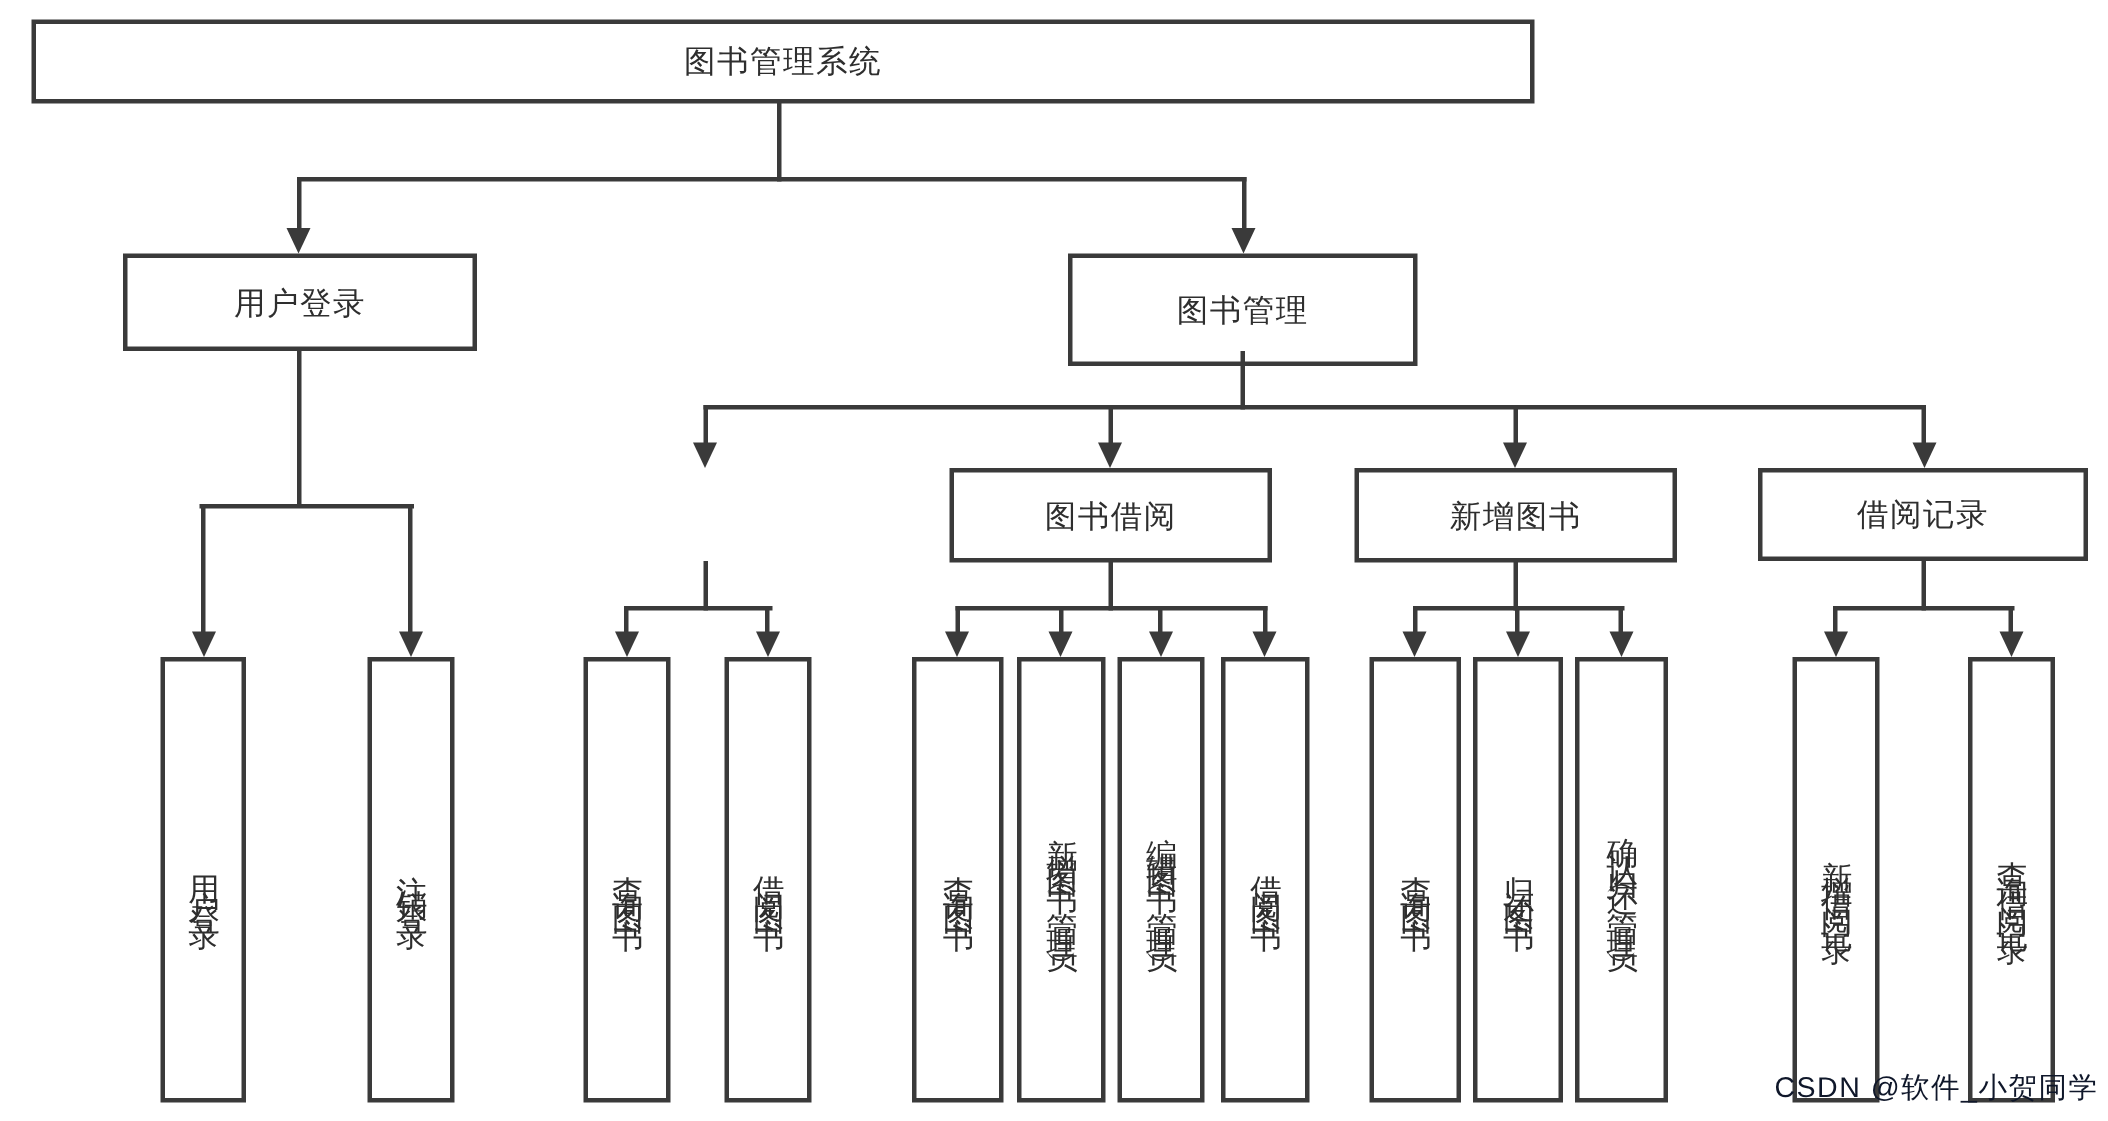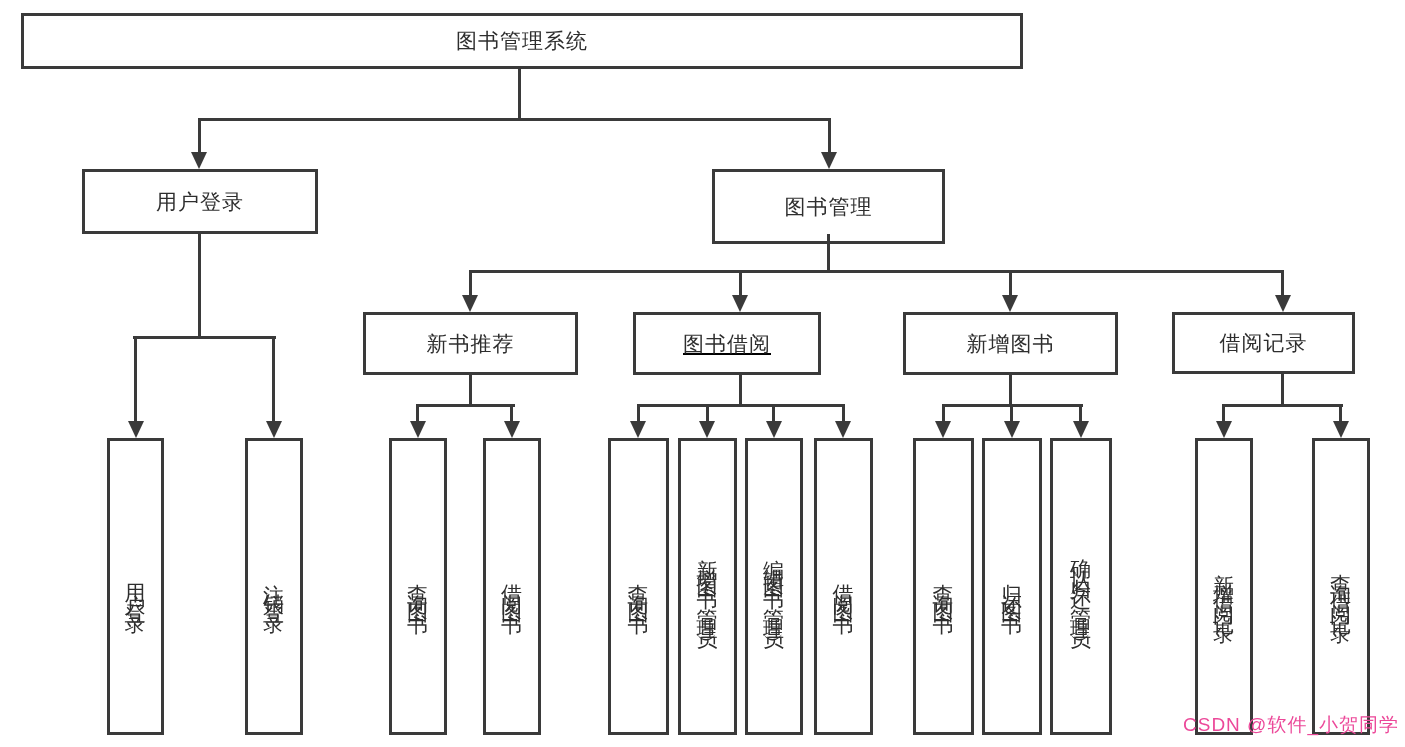--- a/index.html
+++ b/index.html
@@ -37,21 +37,21 @@
   .tri {
     position:absolute; width:0; height:0;
     border-left:8px solid transparent;
     border-right:8px solid transparent;
     border-top:17px solid #3a3a3a;
   }
   .watermark {
     position:absolute;
     left:1183px; top:712px;
     font-size:19px;
-    color:#ec4899;
+    color:#0f172a;
     letter-spacing:1px;
     z-index:5;
     white-space:nowrap;
   }
 </style>
 </head>
 <body>
 
 <div id="canvas">
 
@@ -59,30 +59,27 @@
     <span class="lbl">图书管理系统</span>
   </div>
 
   <div class="box h" style="left:82px; top:169px; width:236px; height:65px;">
     <span class="lbl">用户登录</span>
   </div>
   <div class="box h" style="left:712px; top:169px; width:233px; height:75px;">
     <span class="lbl">图书管理</span>
   </div>
 
-  <div class="box h" style="left:363px; top:312px; width:215px; height:63px;">
-    <span class="lbl">新书推荐</span>
-  </div>
-  <div class="box h" style="left:633px; top:312px; width:188px; height:63px;text-decoration:underline;">
+  <div class="box h" style="left:633px; top:312px; width:215px; height:63px;">
     <span class="lbl">图书借阅</span>
   </div>
   <div class="box h" style="left:903px; top:312px; width:215px; height:63px;">
     <span class="lbl">新增图书</span>
   </div>
-  <div class="box h" style="left:1172px; top:312px; width:183px; height:62px;">
+  <div class="box h" style="left:1172px; top:312px; width:220px; height:62px;">
     <span class="lbl">借阅记录</span>
   </div>
 
   <div class="box v" style="left:107px; top:438px; width:57px; height:297px;">
     <span class="lbl">用户登录</span>
   </div>
   <div class="box v" style="left:245px; top:438px; width:58px; height:297px;">
     <span class="lbl">注销登录</span>
   </div>
 

